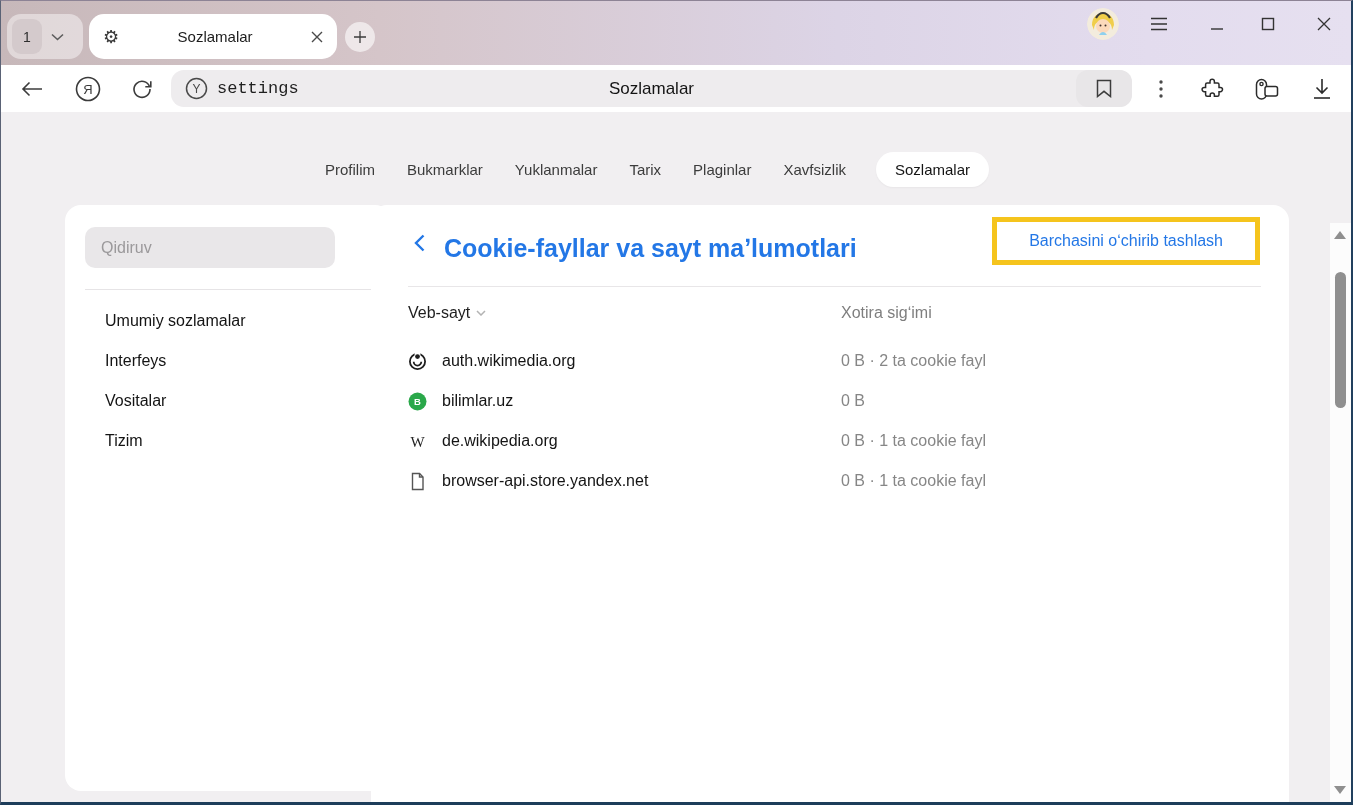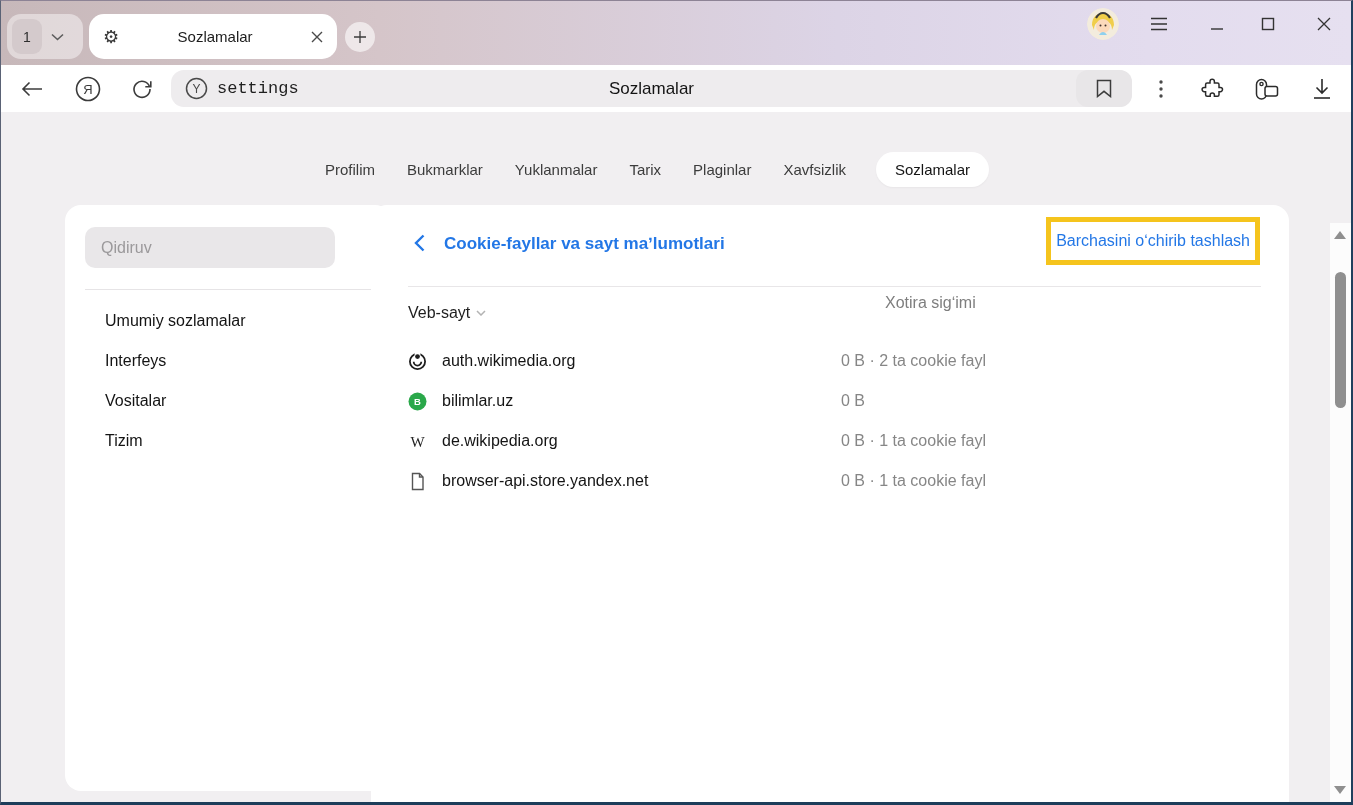--- a/index.html
+++ b/index.html
@@ -85,30 +85,30 @@
   .sb-search::placeholder { color:#9b999b; }
   .sb-divider { height:1px; background:#e6e4e6; margin:21px 20px 0 20px; }
   .sb-list { margin-top:11px; }
   .sb-item { font-size:16px; color:#141414; padding:11px 0 11px 40px; cursor:pointer; }
   .main {
     position:absolute; left:370px; top:93px; width:918px; bottom:0;
     background:#ffffff; border-radius:16px 16px 0 0;
   }
   .main-header { position:relative; height:81px; }
   .back-btn { position:absolute; left:37px; top:27px; width:22px; height:22px; display:flex; align-items:center; justify-content:center; cursor:pointer; }
-  .main-heading { position:absolute; left:73px; top:29px; font-size:17px; font-weight:bold; color:#2377e6; }
+  .main-heading { position:absolute; left:73px; top:29px; font-size:25px; font-weight:bold; color:#2377e6; }
   .highlight-box {
     position:absolute; right:29px; top:12px; border:5px solid #f5c41d; background:#ffffff;
   }
   .delete-all-btn {
-    display:block; background:#ffffff; border:none; padding:10px 5px;
+    display:block; background:#ffffff; border:none; padding:10px 32px;
     font-size:16px; color:#2377e6; cursor:pointer; font-family:"Liberation Sans",sans-serif;
   }
   .main-divider { height:1px; background:#e8e6e8; margin:0 28px 0 37px; }
-  .table-header { display:flex; height:38px; margin-top:7px; padding-left:37px;gap:44px; }
+  .table-header { display:flex; align-items:center; height:38px; margin-top:7px; padding-left:37px; }
   .col-site { width:433px; display:flex; align-items:center; gap:6px; font-size:16px; color:#1e1e1e; cursor:pointer; }
   .col-size { font-size:16px; color:#7e7e7e; }
   .site-rows { margin-top:9px; }
   .site-row { display:flex; align-items:center; height:40px; padding-left:37px; cursor:default; }
   .row-site { width:433px; display:flex; align-items:center; gap:15px; }
   .favicon { width:19px; height:19px; flex:0 0 19px; display:flex; align-items:center; justify-content:center; }
   .site-name { font-size:16px; color:#141414; }
   .site-size { font-size:16px; color:#868686; }
   
   .scrollbar {

